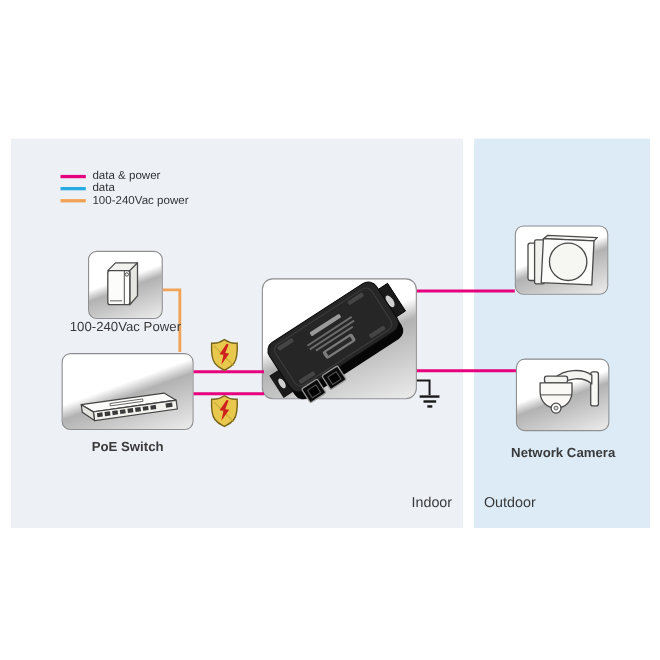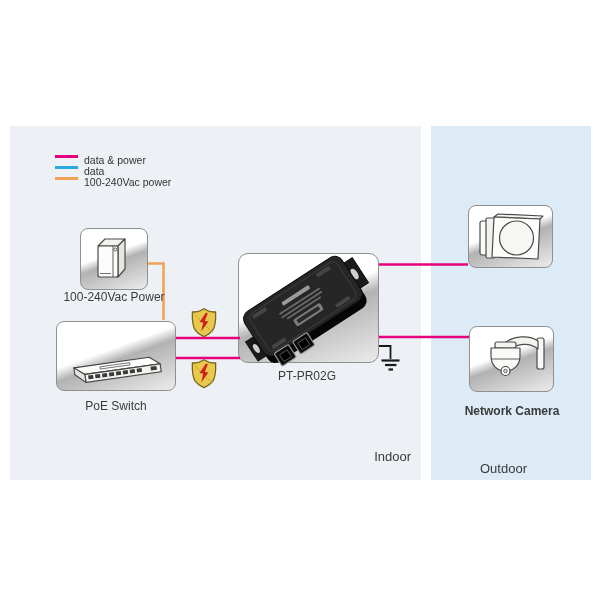--- a/index.html
+++ b/index.html
@@ -5,44 +5,44 @@
   html,body{margin:0;padding:0;background:#ffffff;}
   .canvas{
     position:relative;width:600px;height:600px;background:#ffffff;overflow:hidden;
     font-family:"Liberation Sans",sans-serif;color:#3d3d3d;
   }
   .panel{position:absolute;top:126px;height:354px;}
   .panel-indoor{left:10px;width:411px;background:#edf1f6;}
   .panel-outdoor{left:431px;width:160px;background:#dcebf6;}
 
   .legend{position:absolute;left:55px;top:155px;}
-  .legend-row{display:flex;height:11px;}
+  .legend-row{display:flex;align-items:center;height:11px;}
   .legend-swatch{width:23px;height:2.6px;margin-right:6px;flex:0 0 auto;}
   .legend-label{font-size:10.5px;line-height:11px;color:#333;white-space:nowrap;}
 
   .node-box{
     position:absolute;border:1.5px solid #8f8f8f;border-radius:8px;box-sizing:border-box;
     background:linear-gradient(160deg,#ffffff 0%,#ffffff 42%,#b2b2b2 54%,#ececec 100%);
   }
   .box-power{left:80px;top:228px;width:68px;height:62px;}
   .box-switch{left:56px;top:321px;width:120px;height:70px;}
   .box-device{left:238px;top:253px;width:141px;height:110px;border-radius:10px;}
   .box-ap{left:468px;top:205px;width:85px;height:63px;}
   .box-camera{left:469px;top:326px;width:85px;height:66px;}
 
   .node-label{position:absolute;font-size:12px;line-height:12px;text-align:center;color:#3a3a3a;white-space:nowrap;}
   .label-power{left:44px;top:291px;width:140px;}
-  .label-switch{left:56px;top:400px;width:120px;}
+  .label-switch{left:56px;top:400px;width:120px;font-weight:bold;}
   .label-device{left:247px;top:370px;width:120px;}
   .label-ap{left:450px;top:281px;width:120px;}
   .label-camera{left:452px;top:405px;width:120px;font-weight:bold;}
 
   .zone-label{position:absolute;font-size:13px;line-height:12px;color:#3a3a3a;white-space:nowrap;}
   .zone-indoor{left:331px;top:451px;width:80px;text-align:right;}
-  .zone-outdoor{left:440px;top:463px;margin-left:40px;}
+  .zone-outdoor{left:440px;top:451px;}
 
   .icon{position:absolute;}
   .overlay{position:absolute;left:0;top:0;pointer-events:none;}
 </style>
 </head>
 <body>
 
 <div class="canvas">
 
   <div class="panel panel-indoor"></div>
@@ -178,19 +178,18 @@
       <rect x="21" y="12" width="21" height="6" rx="2" fill="#f3f3ef"></rect>
       <path d="M17,18 H46 V26 C46,35 40,41 31.5,41 C23,41 17,35 17,26 Z" fill="#faf9f6"></path>
       <path d="M17.5,29 H45.5" stroke-width="0.9" fill="none"></path>
       <circle cx="31.5" cy="41" r="4.5" fill="#ffffff"></circle>
       <circle cx="31.5" cy="41" r="1.8" fill="#dddddd" stroke-width="0.8"></circle>
     </g>
   </svg>
 
   <div class="node-label label-power">100-240Vac Power</div>
   <div class="node-label label-switch">PoE Switch</div>
-  <div class="node-label label-device">PT-PR02G</div>
   <div class="node-label label-camera">Network Camera</div>
 
   <div class="zone-label zone-indoor">Indoor</div>
   <div class="zone-label zone-outdoor">Outdoor</div>
 
 </div>
 
 </body></html>

